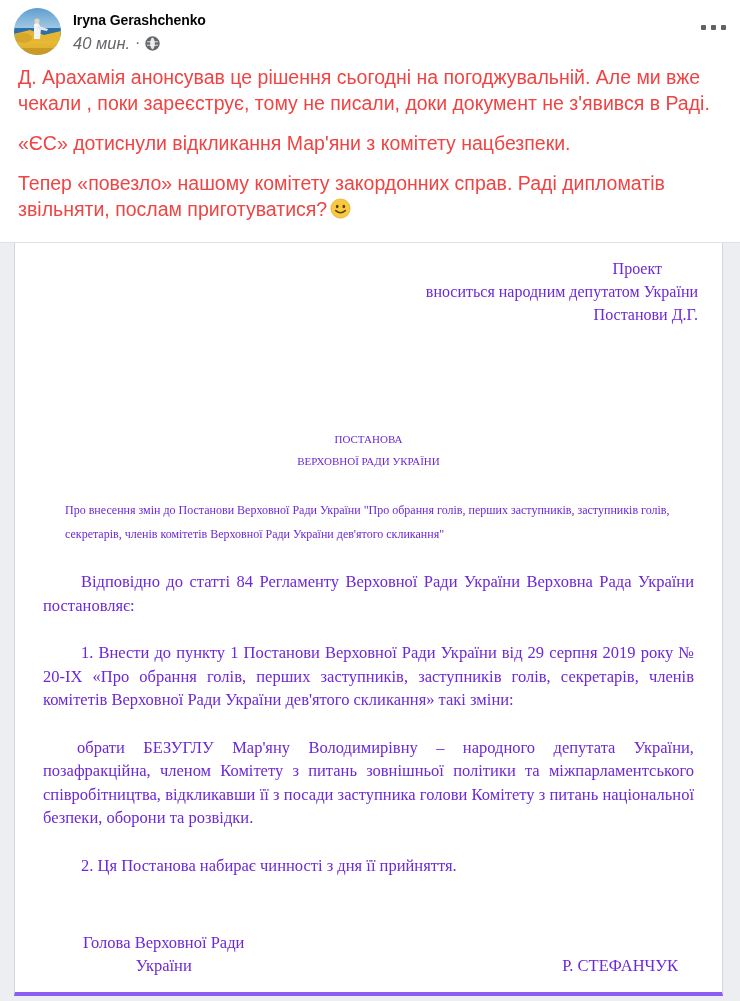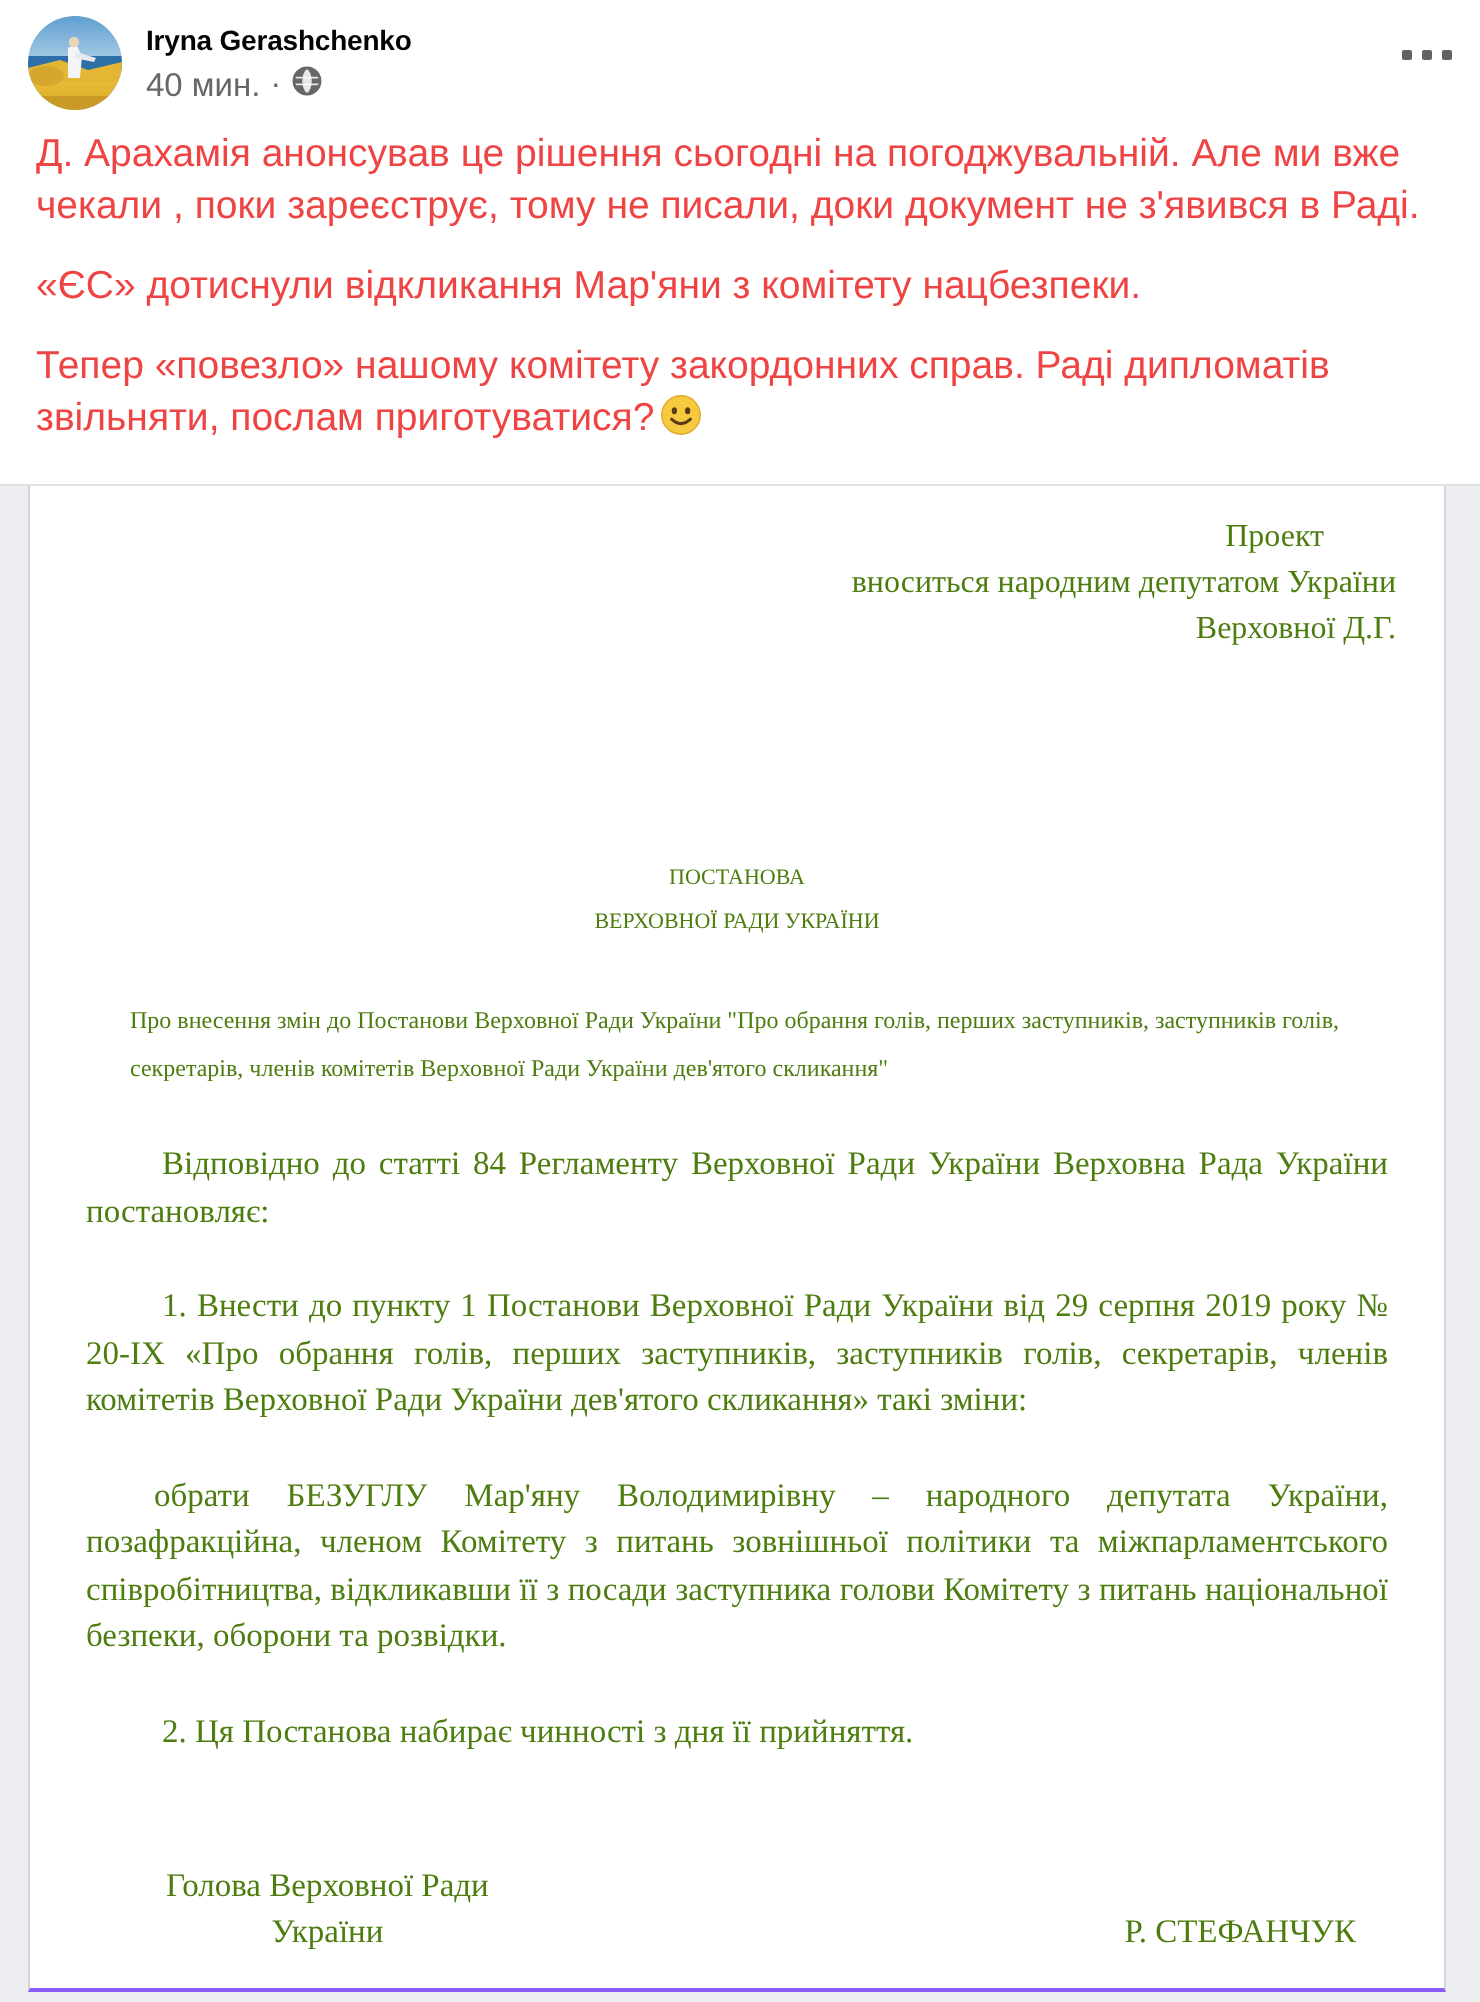--- a/index.html
+++ b/index.html
@@ -43,25 +43,26 @@
   }
   .author-name {
     font-size: 14px;
     font-weight: bold;
     color: #050505;
     line-height: 22px;
     letter-spacing: -0.1px;
   }
   .meta-line {
     display: flex;
-    align-items: flex-start;
+    align-items: center;
     margin-top: 2px;
     font-size: 16.5px;
     color: #65676b;
     line-height: 20px;
+    font-style: italic;
   }
   .meta-sep {
     margin: 0 5px;
     color: #65676b;
     font-size: 16px;
   }
   .globe-icon { display: inline-flex; align-items: center; }
   .globe-icon svg { display: block; }
 
   .more-button {
@@ -115,24 +116,24 @@
   }
   .doc-page {
     position: absolute;
     left: 14px;
     top: 0;
     width: 709px;
     height: 753px;
     background: #ffffff;
     border-left: 1px solid #d4d6da;
     border-right: 1px solid #d4d6da;
-    border-bottom: 2px solid #8b5cf6;
+    border-bottom: 4px solid #8b5cf6;
     box-sizing: border-box;
     font-family: "Liberation Serif", serif;
-    color: #4d7c0f;
+    color: #6d28d9;
     overflow: hidden;
   }
   .doc-inner {
     padding: 0 24px;
   }
 
   .doc-right-block {
     text-align: right;
     font-size: 16px;
     line-height: 23px;
@@ -246,21 +247,21 @@
         </svg></span></p>
 </div>
 
 <div class="doc-wrap">
   <div class="doc-page">
     <div class="doc-inner">
 
       <div class="doc-right-block">
         <div class="line-proekt">Проект</div>
         <div>вноситься народним депутатом України</div>
-        <div>Верховної Д.Г.</div>
+        <div>Постанови Д.Г.</div>
       </div>
 
       <div class="doc-title">
         <div>ПОСТАНОВА</div>
         <div>ВЕРХОВНОЇ РАДИ УКРАЇНИ</div>
       </div>
 
       <div class="doc-subtitle">Про внесення змін до Постанови Верховної Ради України "Про обрання голів, перших заступників, заступників голів, секретарів, членів комітетів Верховної Ради України дев'ятого скликання"</div>
 
       <div class="doc-para">Відповідно до статті 84 Регламенту Верховної Ради України Верховна Рада України постановляє:</div>

